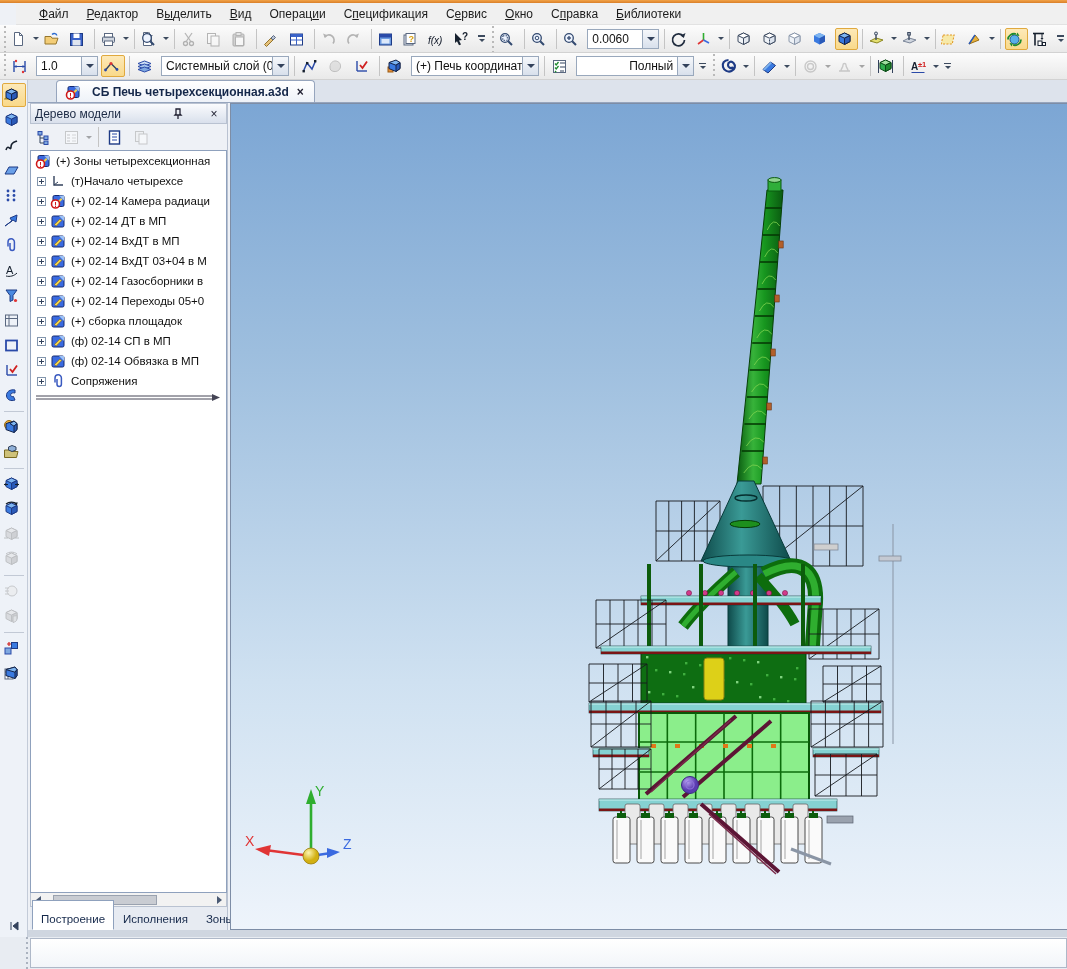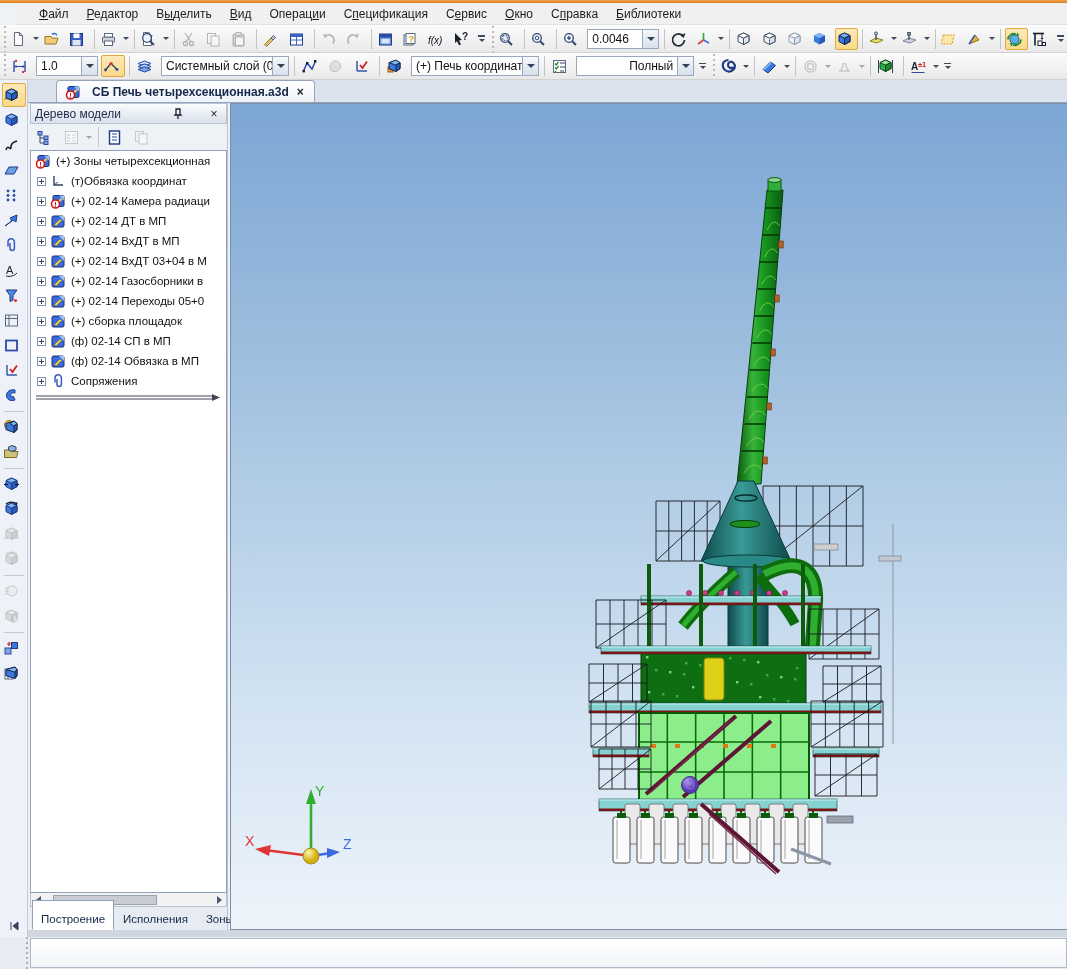--- a/index.html
+++ b/index.html
@@ -260,21 +260,21 @@
     <div class="sep"></div>
     <div class="tbtn">
       <span class="tic"><svg width="17" height="17" viewBox="0 0 17 17">
           <circle cx="7" cy="7" r="4.3" fill="#eef4ff" stroke="#334a70" stroke-width="1.3"></circle>
           <line x1="10.2" y1="10.2" x2="14" y2="14" stroke="#334a70" stroke-width="2"></line>
           <line x1="5" y1="7" x2="9" y2="7" stroke="#334a70" stroke-width="1.3"></line>
           <line x1="7" y1="5" x2="7" y2="9" stroke="#334a70" stroke-width="1.3"></line>
         </svg></span>
     </div>
     <div class="combo" style="width: 72px;">
-      <span class="cval" style="width: 55px;">0.0046</span>
+      <span class="cval" style="width: 55px;">0.0060</span>
       <span class="cbtn">
         <i></i>
       </span>
     </div>
     <div class="sep"></div>
     <div class="tbtn">
       <span class="tic"><svg width="17" height="17" viewBox="0 0 17 17">
           <path d="M13.5 5.5A6 6 0 1 0 14.5 9" fill="none" stroke="#202c3e" stroke-width="1.7"></path>
           <path d="M15.5 2 13.8 7 10.5 4.5z" fill="#202c3e"></path>
         </svg></span>
@@ -762,21 +762,21 @@
             <text x="4.3" y="14" font-size="7.5" font-weight="bold" fill="#d01818">!</text>
           </svg></span>
         <span class="tlabel">(+) Зоны четырехсекционная</span>
       </div>
       <div class="trow">
         <span class="expander"></span>
         <span class="tic"><svg width="17" height="17" viewBox="0 0 17 17">
             <path d="M4 3v9h9" fill="none" stroke="#33425c" stroke-width="1.4"></path>
             <path d="M4 12 8 9" stroke="#33425c"></path>
           </svg></span>
-        <span class="tlabel">(т)Обвязка координат</span>
+        <span class="tlabel">(т)Начало четырехсе</span>
       </div>
       <div class="trow">
         <span class="expander"></span>
         <span class="tic"><svg width="17" height="17" viewBox="0 0 17 17">
             <rect x="3" y="2.5" width="11" height="11" rx="1.5" fill="#3a6ae0" stroke="#152a70"></rect>
             <path d="M9 2.5h5v5z" fill="#9ec2f4"></path>
             <path d="M6 10 11 5l1.4 1.4-5 5z" fill="#f2d34c"></path>
             <circle cx="5.5" cy="11" r="4" fill="#fff" stroke="#d01818" stroke-width="1.6"></circle>
             <text x="4.3" y="14" font-size="7.5" font-weight="bold" fill="#d01818">!</text>
           </svg></span>

